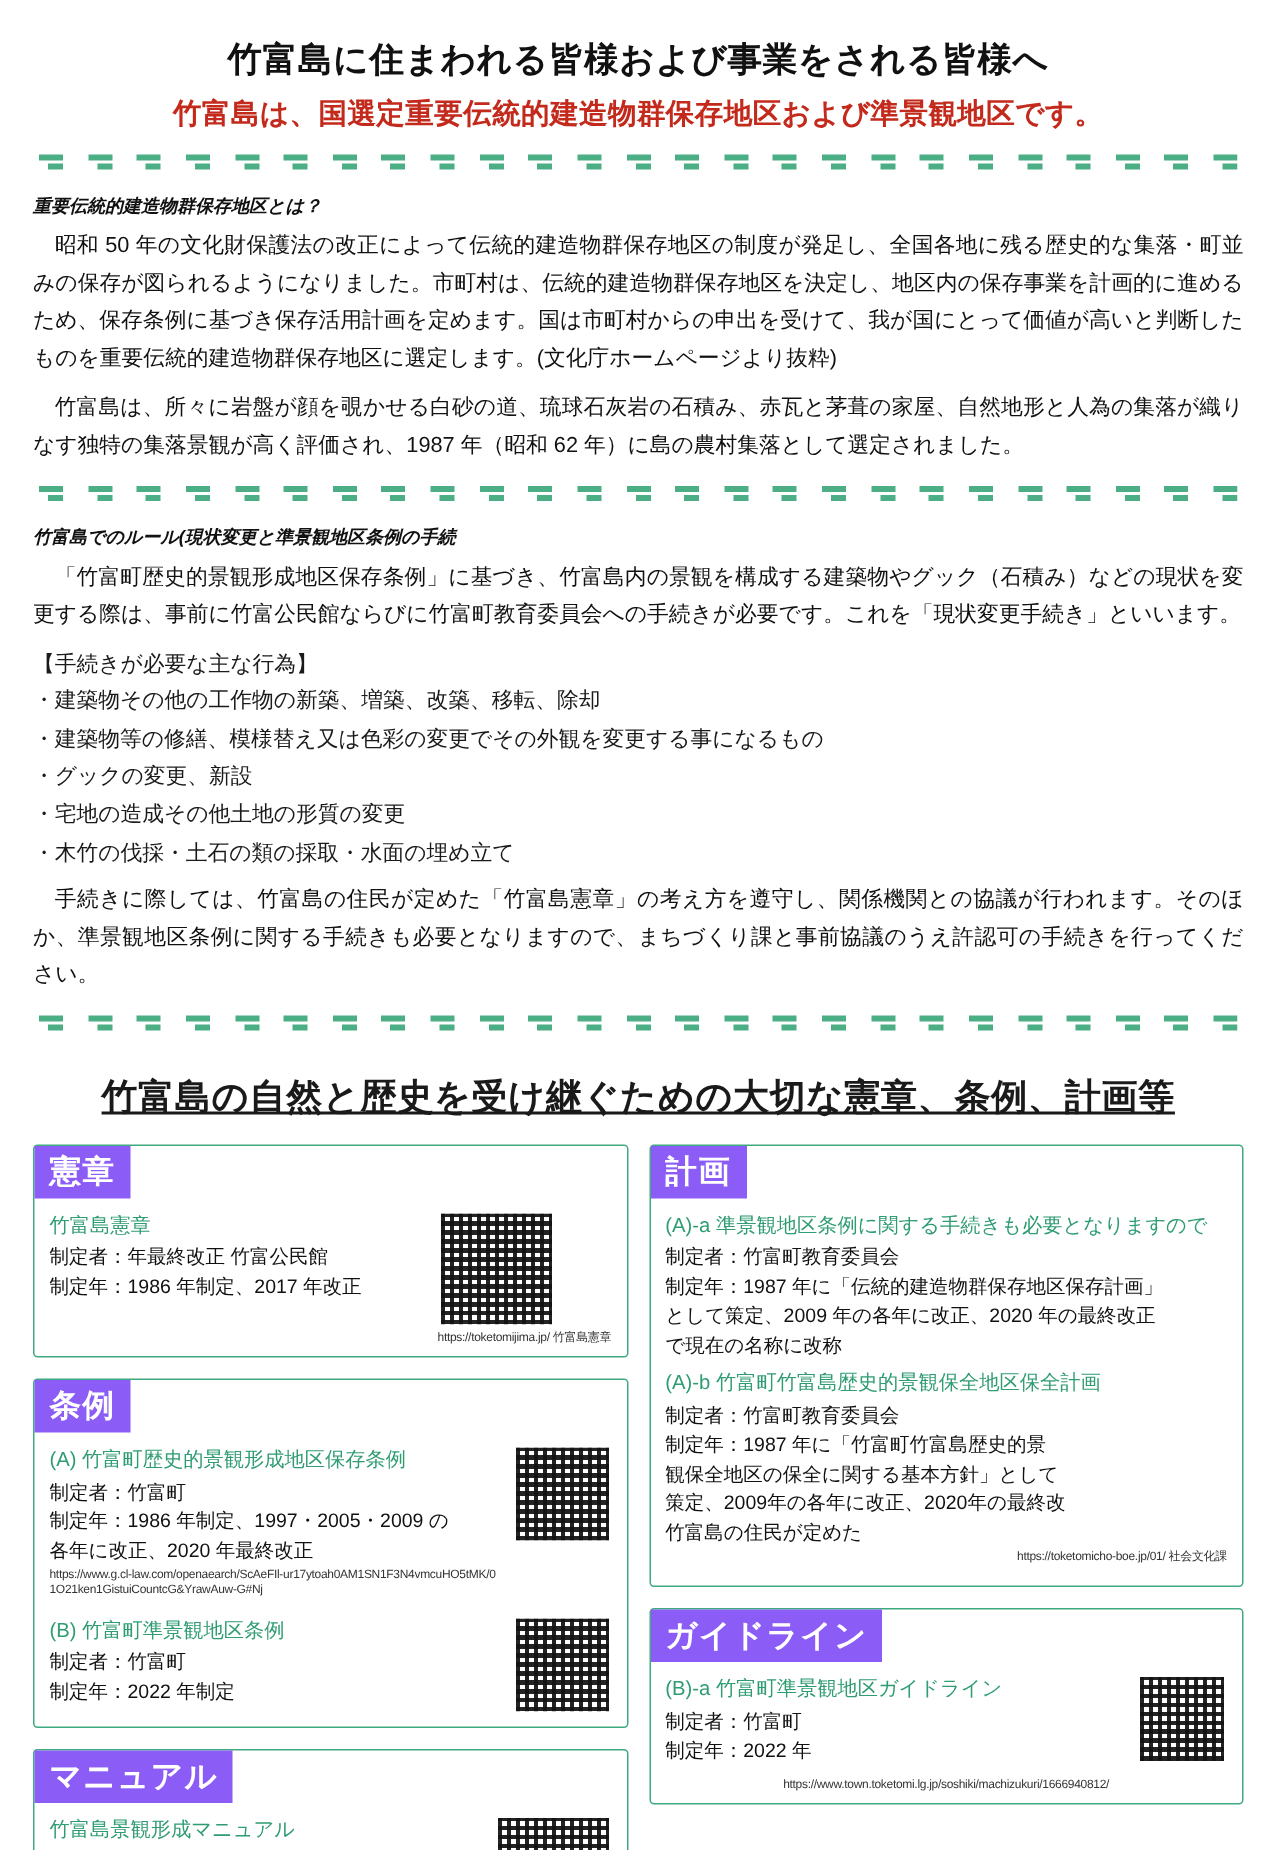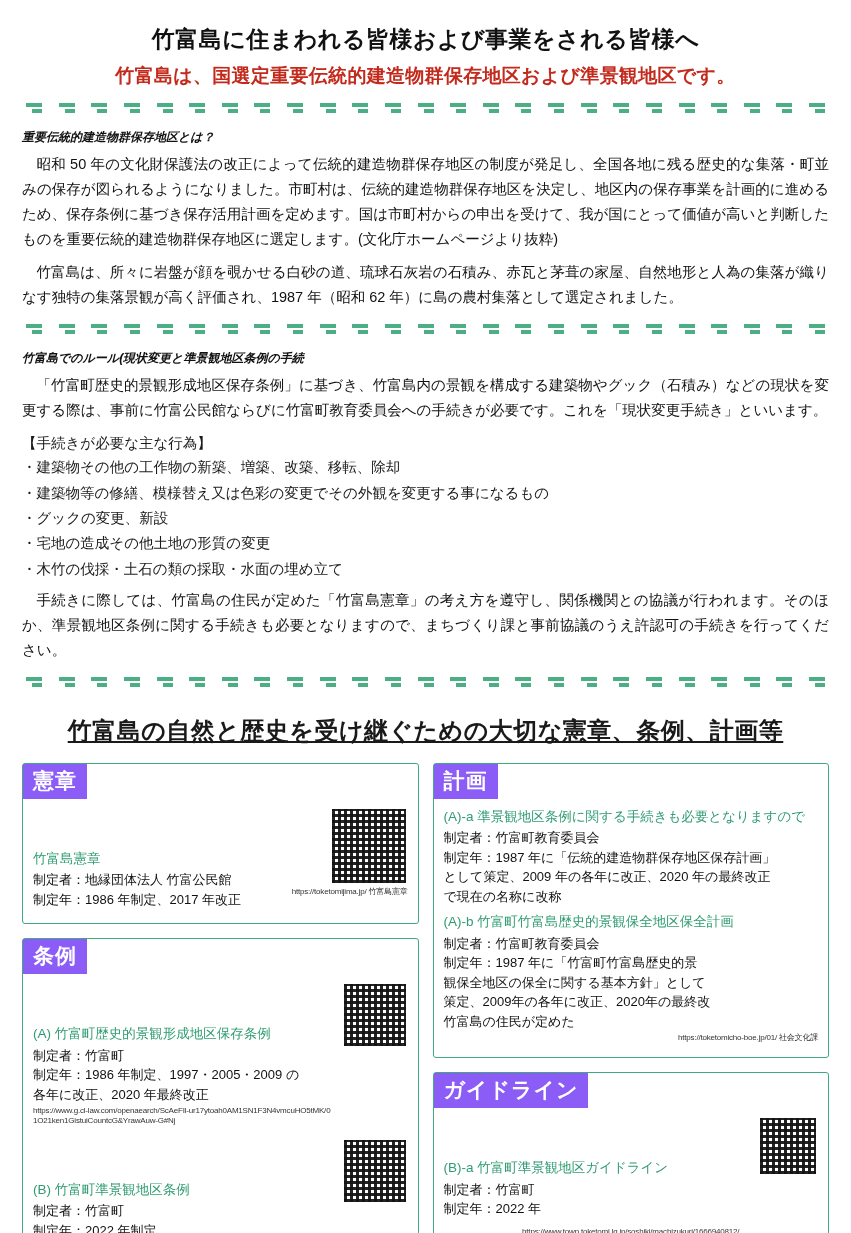--- a/index.html
+++ b/index.html
@@ -181,26 +181,26 @@
     margin: 2px 0 0 0;
   }
   .url-right {
     text-align: right;
   }
   .row-split {
     display: flex;
     gap: 8px;
     align-items: flex-start;
   }
-  .row-split .txt { flex: 1 1 auto; margin-top: 42px; }
+  .row-split .txt { flex: 1 1 auto; }
   .row-split .qrcol {
     flex: 0 0 auto;
     display: flex;
     flex-direction: column;
-    align-items: flex-end;
+    align-items: flex-start;
   }
   .mt6 { margin-top: 6px; }
 </style>
 </head>
 <body>
 
 <div class="page">
 
   <div class="main-title">竹富島に住まわれる皆様および事業をされる皆様へ</div>
   <div class="sub-title">竹富島は、国選定重要伝統的建造物群保存地区および準景観地区です。</div>
@@ -536,21 +536,21 @@
 
     <div class="col">
 
       <div class="card">
         <div class="card-header">憲章</div>
         <div class="card-body">
           <div class="row-split">
             <div class="txt">
               <div class="entry">
                 <p class="entry-title">竹富島憲章</p>
-                <p class="entry-line">制定者：地縁団体法人 竹富公民館</p>
+                <p class="entry-line">制定者：年最終改正 竹富公民館</p>
                 <p class="entry-line">制定年：1986 年制定、2017 年改正</p>
               </div>
             </div>
             <div class="qrcol">
               <div class="qr"></div>
               <div class="url">https://toketomijima.jp/ 竹富島憲章</div>
             </div>
           </div>
         </div>
       </div>

